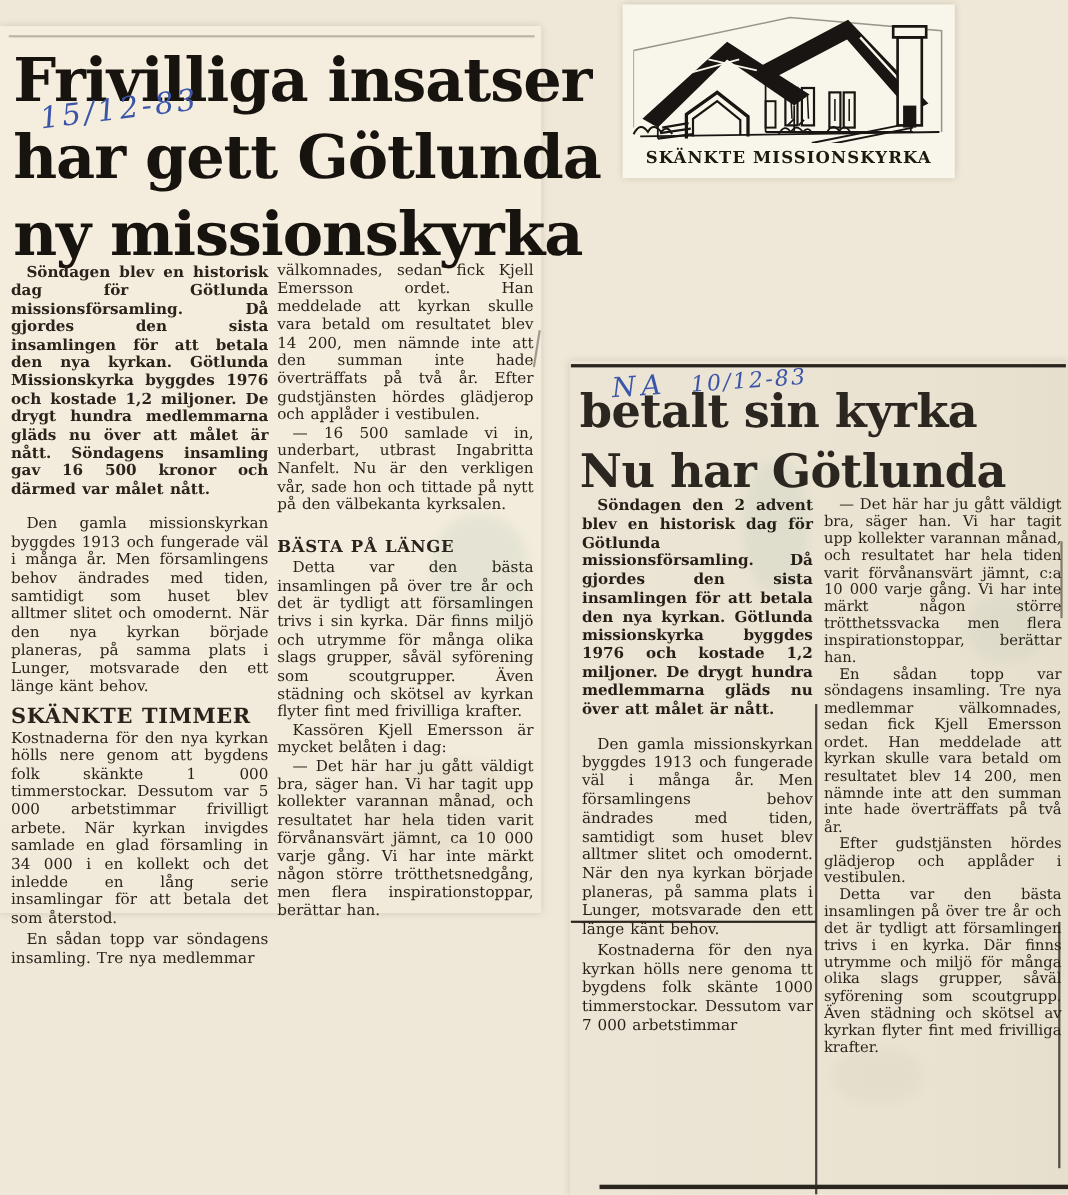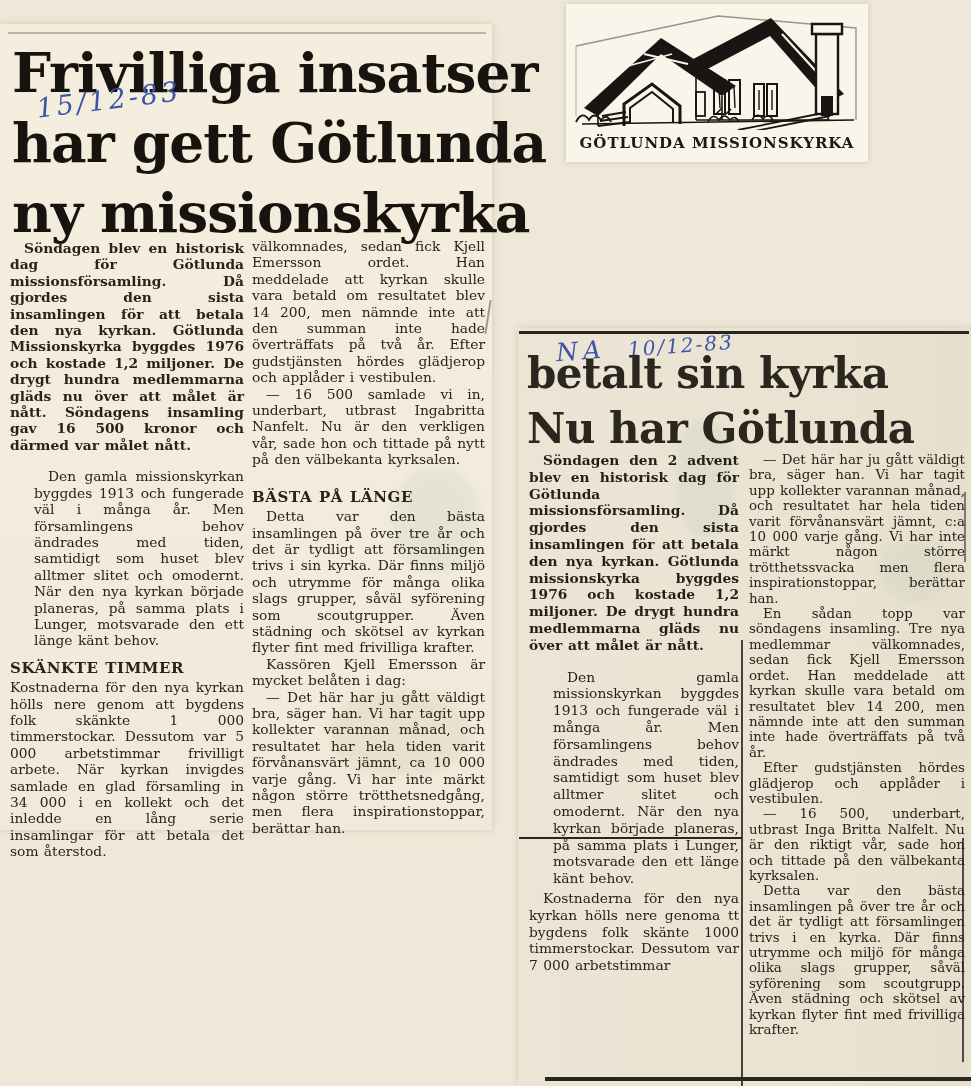--- a/index.html
+++ b/index.html
@@ -45,31 +45,31 @@
     position:absolute;color:#3b55a8;font-style:italic;
     font-family:"DejaVu Serif", serif;
   }
   .hw-left{left:36px;top:84px;font-size:27px;letter-spacing:3px;transform:rotate(-7deg);}
   .hw-right{left:556px;top:332px;font-size:20px;letter-spacing:2px;transform:rotate(-4deg);}
   .hw-right .hw-src{font-size:25px;margin-right:22px;letter-spacing:5px;}
   
   .col{position:absolute;color:#2a231b;}
   .col p{margin:0;text-align:justify;text-indent:14px;word-spacing:1px;}
   .col p.cont{text-indent:0;}
-  .col p.gap{margin-top:15px;margin-left:24px;}
+  .col p.gap{margin-top:15px;}
   .col p.sgap{margin-top:3px;}
   .col .lead{font-weight:bold;}
   .col .subhead{
     font-weight:bold;text-indent:0;text-align:left;
     letter-spacing:.6px;margin:11px 0 3px 0;
   }
   .colL1{left:10px;top:240px;width:234px;font-size:13.8px;line-height:16.4px;}
   .colL2{left:252px;top:238px;width:233px;font-size:13.8px;line-height:16.4px;}
   .colL2 .subhead{font-size:15px;margin-top:21px;}
-  .colL1 .subhead{font-size:15px;}
+  .colL1 .subhead{font-size:19px;}
   .colR1{left:529px;top:452px;width:210px;font-size:13.8px;line-height:16.8px;color:#261f17;}
   .colR2{left:749px;top:452px;width:216px;font-size:13.4px;line-height:15.4px;color:#261f17;}
   
   .plate-art{position:absolute;left:568px;top:8px;width:298px;height:122px;}
   .plate-caption{
     position:absolute;left:568px;top:134px;width:298px;
     text-align:center;font-weight:bold;font-size:15px;letter-spacing:1px;
     color:#1c1812;white-space:nowrap;
   }
   
@@ -137,27 +137,28 @@
   <path d="M34 108 L58 104 M32 113 L60 109 M30 118 L62 114" stroke="#181512" stroke-width="2"></path>
 
   <path d="M14 116 L286 112" stroke="#181512" stroke-width="1.6"></path>
 
   <path d="M8 114 q6 -12 13 -2 q5 -9 12 0 q6 -7 10 2" fill="none" stroke="#181512" stroke-width="1.8"></path>
   <path d="M140 114 q5 -10 11 -2 q5 -8 11 0 q5 -6 9 2 M148 106 l6 -6 M158 106 l5 -5" fill="none" stroke="#181512" stroke-width="1.6"></path>
   <path d="M184 112 q5 -9 11 -1 q5 -7 10 1" fill="none" stroke="#181512" stroke-width="1.6"></path>
 
   <path d="M170 122 L250 106 M182 124 L262 108" stroke="#181512" stroke-width="1.8"></path>
 </svg>
-<div class="plate-caption">GÖTLUNDA MISSIONSKYRKA</div>
+<div class="plate-caption">SKÄNKTE MISSIONSKYRKA</div>
 
 <div class="col colL1">
   <p class="lead">Söndagen blev en historisk dag för Götlunda missionsförsamling. Då gjordes den sista insamlingen för att betala den nya kyrkan. Götlunda Missionskyrka byggdes 1976 och kostade 1,2 miljoner. De drygt hundra medlemmarna gläds nu över att målet är nått. Söndagens insamling gav 16 500 kronor och därmed var målet nått.</p>
   <p class="gap">Den gamla missionskyrkan byggdes 1913 och fungerade väl i många år. Men församlingens behov ändrades med tiden, samtidigt som huset blev alltmer slitet och omodernt. När den nya kyrkan började planeras, på samma plats i Lunger, motsvarade den ett länge känt behov.</p>
   <p class="subhead">SKÄNKTE TIMMER</p>
   <p class="cont">Kostnaderna för den nya kyrkan hölls nere genom att bygdens folk skänkte 1 000 timmerstockar. Dessutom var 5 000 arbetstimmar frivilligt arbete. När kyrkan invigdes samlade en glad församling in 34 000 i en kollekt och det inledde en lång serie insamlingar för att betala det som återstod.</p>
+  <p class="sgap">En sådan topp var söndagens insamling. Tre nya medlemmar</p>
 </div>
 
 <div class="col colL2">
   <p class="cont">välkomnades, sedan fick Kjell Emersson ordet. Han meddelade att kyrkan skulle vara betald om resultatet blev 14 200, men nämnde inte att den summan inte hade överträffats på två år. Efter gudstjänsten hördes glädjerop och applåder i vestibulen.</p>
   <p>— 16 500 samlade vi in, underbart, utbrast Ingabritta Nanfelt. Nu är den verkligen vår, sade hon och tittade på nytt på den välbekanta kyrksalen.</p>
   <p class="subhead">BÄSTA PÅ LÄNGE</p>
   <p>Detta var den bästa insamlingen på över tre år och det är tydligt att församlingen trivs i sin kyrka. Där finns miljö och utrymme för många olika slags grupper, såväl syförening som scoutgrupper. Även städning och skötsel av kyrkan flyter fint med frivilliga krafter.</p>
   <p>Kassören Kjell Emersson är mycket belåten i dag:</p>
   <p>— Det här har ju gått väldigt bra, säger han. Vi har tagit upp kollekter varannan månad, och resultatet har hela tiden varit förvånansvärt jämnt, ca 10 000 varje gång. Vi har inte märkt någon större trötthetsnedgång, men flera inspirationstoppar, berättar han.</p>
 </div>
@@ -173,15 +174,14 @@
 <div class="col colR1">
   <p class="lead">Söndagen den 2 advent blev en historisk dag för Götlunda missionsförsamling. Då gjordes den sista insamlingen för att betala den nya kyrkan. Götlunda missionskyrka byggdes 1976 och kostade 1,2 miljoner. De drygt hundra medlemmarna gläds nu över att målet är nått.</p>
   <p class="gap">Den gamla missionskyrkan byggdes 1913 och fungerade väl i många år. Men församlingens behov ändrades med tiden, samtidigt som huset blev alltmer slitet och omodernt. När den nya kyrkan började planeras, på samma plats i Lunger, motsvarade den ett länge känt behov.</p>
   <p class="sgap">Kostnaderna för den nya kyrkan hölls nere genoma tt bygdens folk skänte 1000 timmerstockar. Dessutom var 7 000 arbetstimmar</p>
 </div>
 
 <div class="col colR2">
   <p>— Det här har ju gått väldigt bra, säger han. Vi har tagit upp kollekter varannan månad, och resultatet har hela tiden varit förvånansvärt jämnt, c:a 10 000 varje gång. Vi har inte märkt någon större trötthetssvacka men flera inspirationstoppar, berättar han.</p>
   <p>En sådan topp var söndagens insamling. Tre nya medlemmar välkomnades, sedan fick Kjell Emersson ordet. Han meddelade att kyrkan skulle vara betald om resultatet blev 14 200, men nämnde inte att den summan inte hade överträffats på två år.</p>
   <p>Efter gudstjänsten hördes glädjerop och applåder i vestibulen.</p>
-  <p>— 16 500, underbart, utbrast Inga Britta Nalfelt. Nu är den riktigt vår, sade hon och tittade på den välbekanta kyrksalen.</p>
   <p>Detta var den bästa insamlingen på över tre år och det är tydligt att församlingen trivs i en kyrka. Där finns utrymme och miljö för många olika slags grupper, såväl syförening som scoutgrupp. Även städning och skötsel av kyrkan flyter fint med frivilliga krafter.</p>
 </div>
 
 </body></html>

